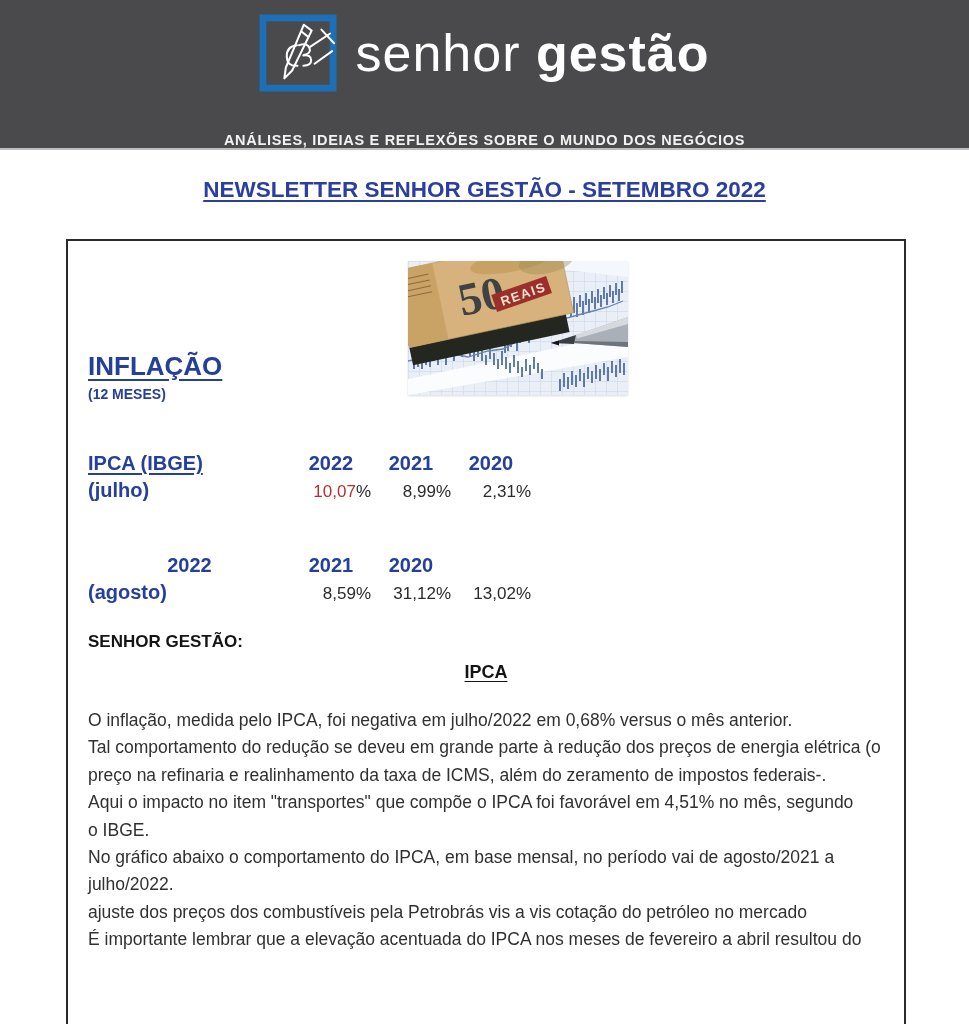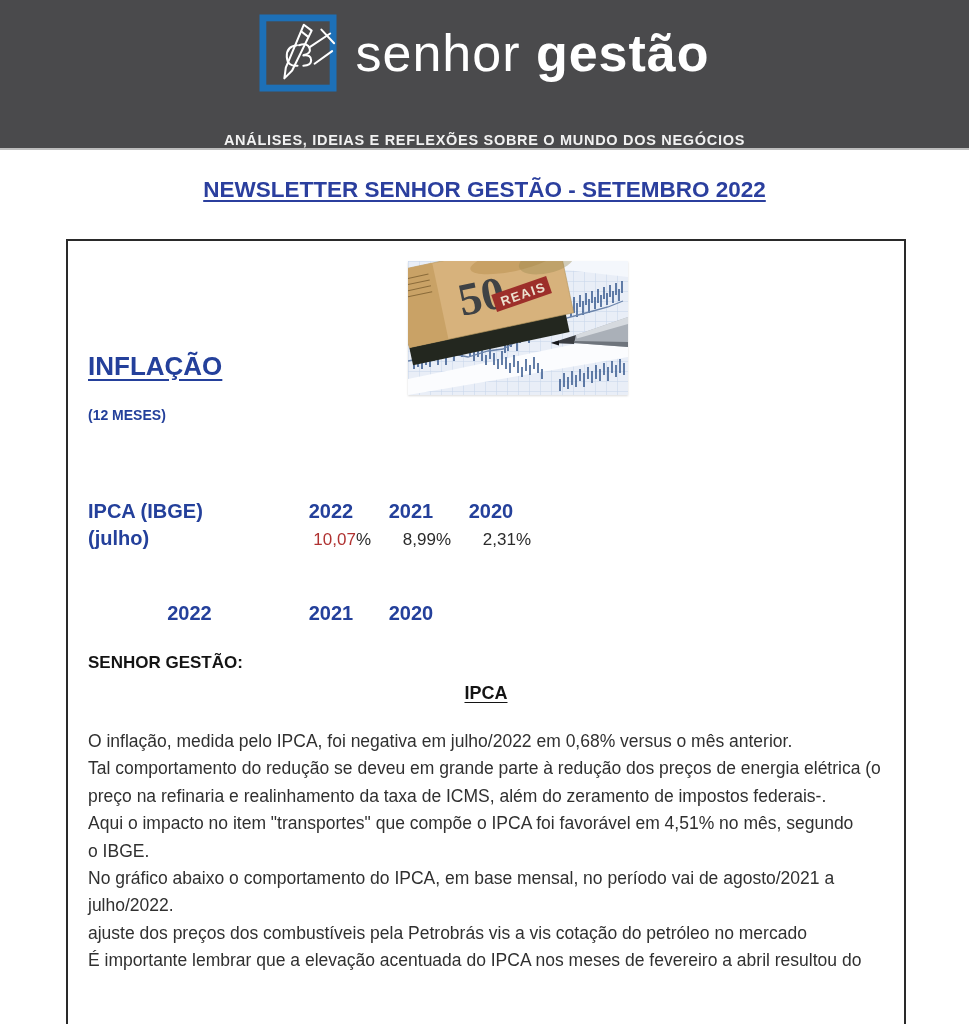--- a/index.html
+++ b/index.html
@@ -41,29 +41,29 @@
     position:absolute; left:340px; top:20px; width:220px; height:134px;
     box-shadow:0 1px 2px rgba(0,0,0,.15);
   }
   .photo svg { width:220px; height:134px; display:block; }
 
   .section-heading {
     margin-top:110px; display:inline-block;
     font-size:26px; font-weight:700; color:#24409b;
     text-decoration:underline; text-underline-offset:4px; cursor:pointer;
   }
-  .section-sub { margin-top:25px; font-size:14px; font-weight:700; color:#24409b; }
+  .section-sub { margin-top:4px; font-size:14px; font-weight:700; color:#24409b; }
 
   .stat-block { margin-top:50px; }
   .stat-block.second { margin-top:52px; }
   .stat-row { display:grid; grid-template-columns:203px 80px 80px 80px; align-items:baseline; }
   .stat-row + .stat-row { margin-top:4px; }
   .stat-label {
     font-size:20px; font-weight:700; color:#24409b;
-    text-underline-offset:3px; cursor:pointer;margin-top:27px;
+    text-decoration:underline; text-underline-offset:3px; cursor:pointer;
   }
   .stat-year   { font-size:20px; font-weight:700; color:#24409b; text-align:center; }
   .stat-period { font-size:20px; font-weight:700; color:#24409b; }
   .stat-value  { font-size:17px; color:#2b2b2b; text-align:right; }
 
   .commentary-label { margin-top:28px; font-size:17px; font-weight:700; color:#141414; }
   .commentary-heading {
     margin-top:10px; text-align:center; font-size:18px; font-weight:700; color:#141414;
   }
   .commentary-heading span { text-decoration:underline; text-underline-offset:3px; }
@@ -172,20 +172,26 @@
       <span class="stat-value"><span style="color: rgb(43, 43, 43);">2,31</span><span>%</span></span>
     </div>
   </div>
 
   <div class="stat-block second">
     <div class="stat-row">
       <span class="stat-year">2022</span>
       <span class="stat-year">2021</span>
       <span class="stat-year">2020</span>
     </div>
+    <div class="stat-row">
+      <span class="stat-period">(agosto)</span>
+      <span class="stat-value"><span style="color: rgb(43, 43, 43);">8,59</span><span>%</span></span>
+      <span class="stat-value"><span style="color: rgb(43, 43, 43);">31,12</span><span>%</span></span>
+      <span class="stat-value"><span style="color: rgb(43, 43, 43);">13,02</span><span>%</span></span>
+    </div>
   </div>
 
   <div class="commentary-label">SENHOR GESTÃO:</div>
   <div class="commentary-heading">
     <span>IPCA</span>
   </div>
 
   <div class="body-text">
     <div class="body-line">O inflação, medida pelo IPCA, foi negativa em julho/2022 em 0,68% versus o mês anterior.</div>
     <div class="body-line">Tal comportamento do redução se deveu em grande parte à redução dos preços de energia elétrica (o</div>

